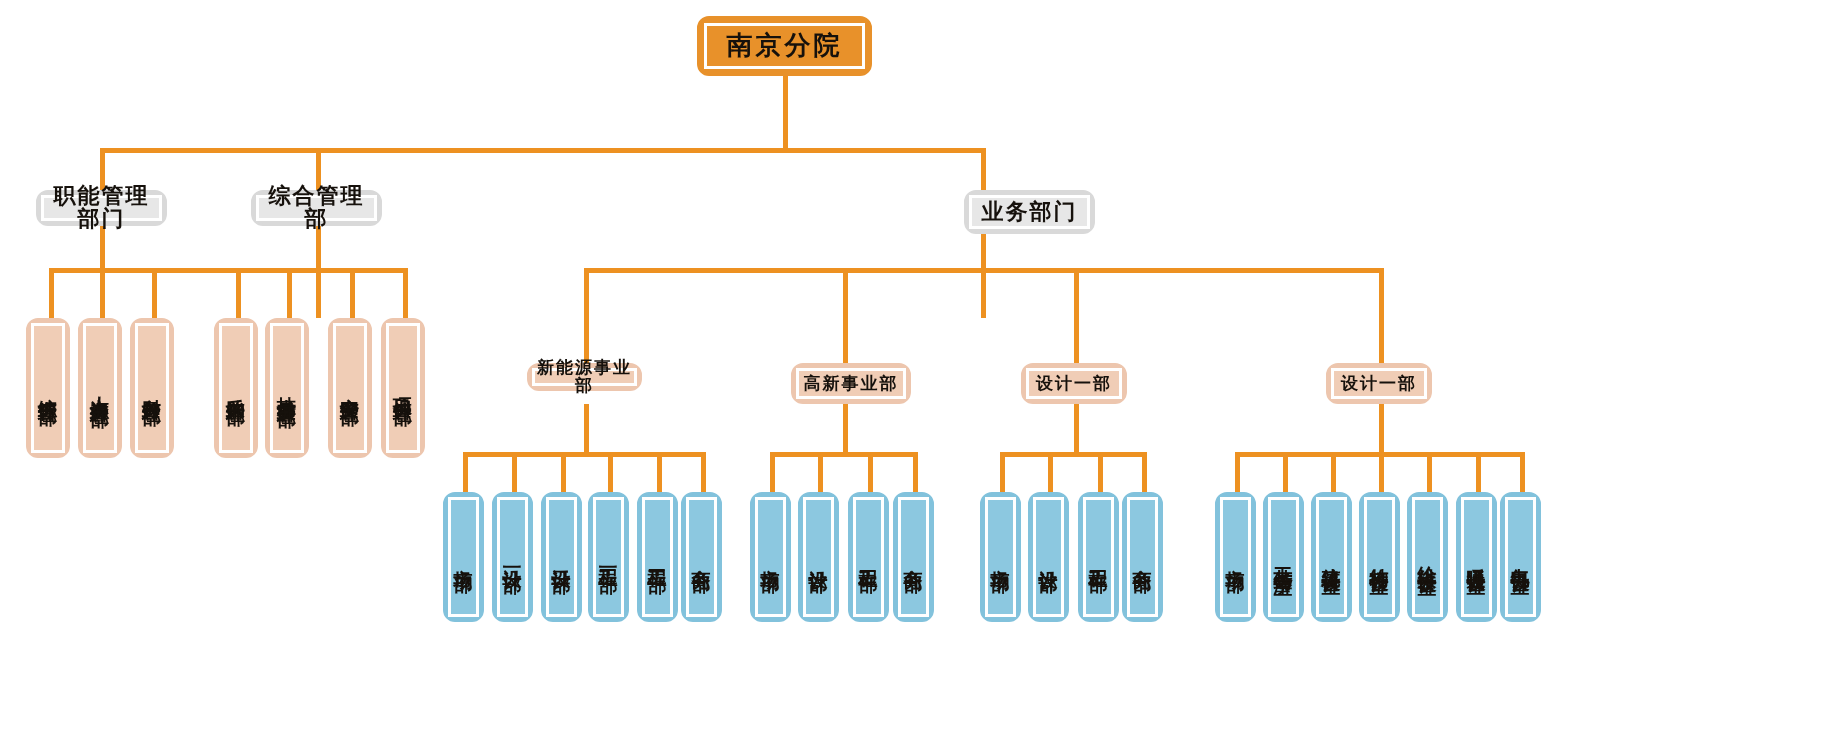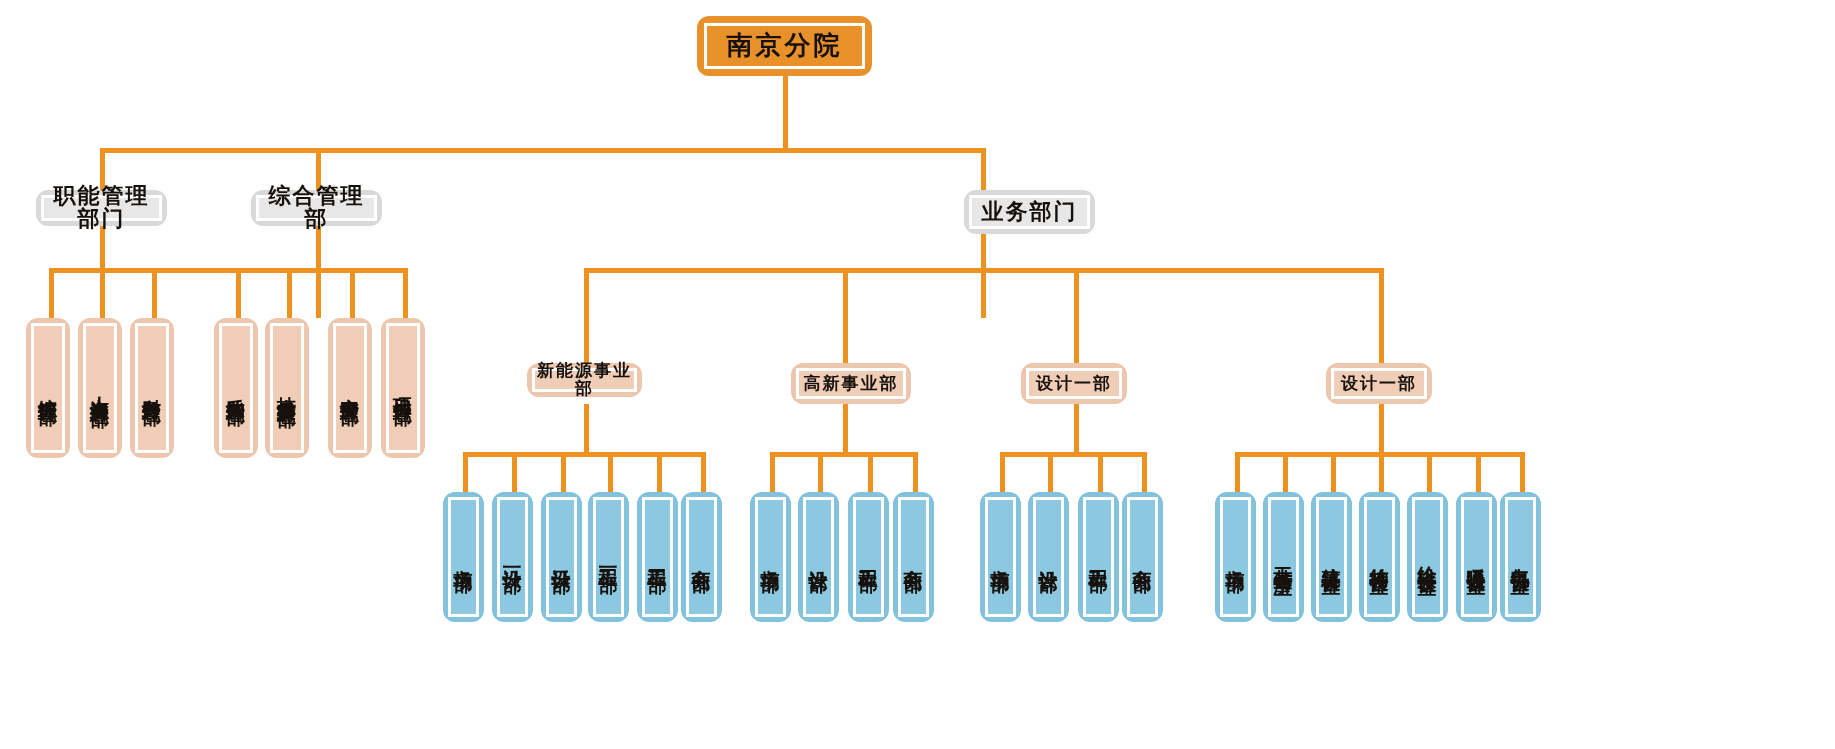--- a/index.html
+++ b/index.html
@@ -173,21 +173,21 @@
     <div class="inner">
       <span class="lbl">安全管理部</span>
     </div>
   </div>
   <div class="node dept" style="left:381px;top:318px;width:44px;height:140px;">
     <div class="inner">
       <span class="lbl">项目管理部</span>
     </div>
   </div>
 
-  <div class="node div" style="left:527px;top:363px;width:115px;height:34px;">
+  <div class="node div" style="left:527px;top:363px;width:115px;height:28px;">
     <div class="inner">
       <span class="lbl">新能源事业部</span>
     </div>
   </div>
   <div class="node div" style="left:791px;top:363px;width:120px;height:41px;">
     <div class="inner">
       <span class="lbl">高新事业部</span>
     </div>
   </div>
   <div class="node div" style="left:1021px;top:363px;width:106px;height:41px;">

